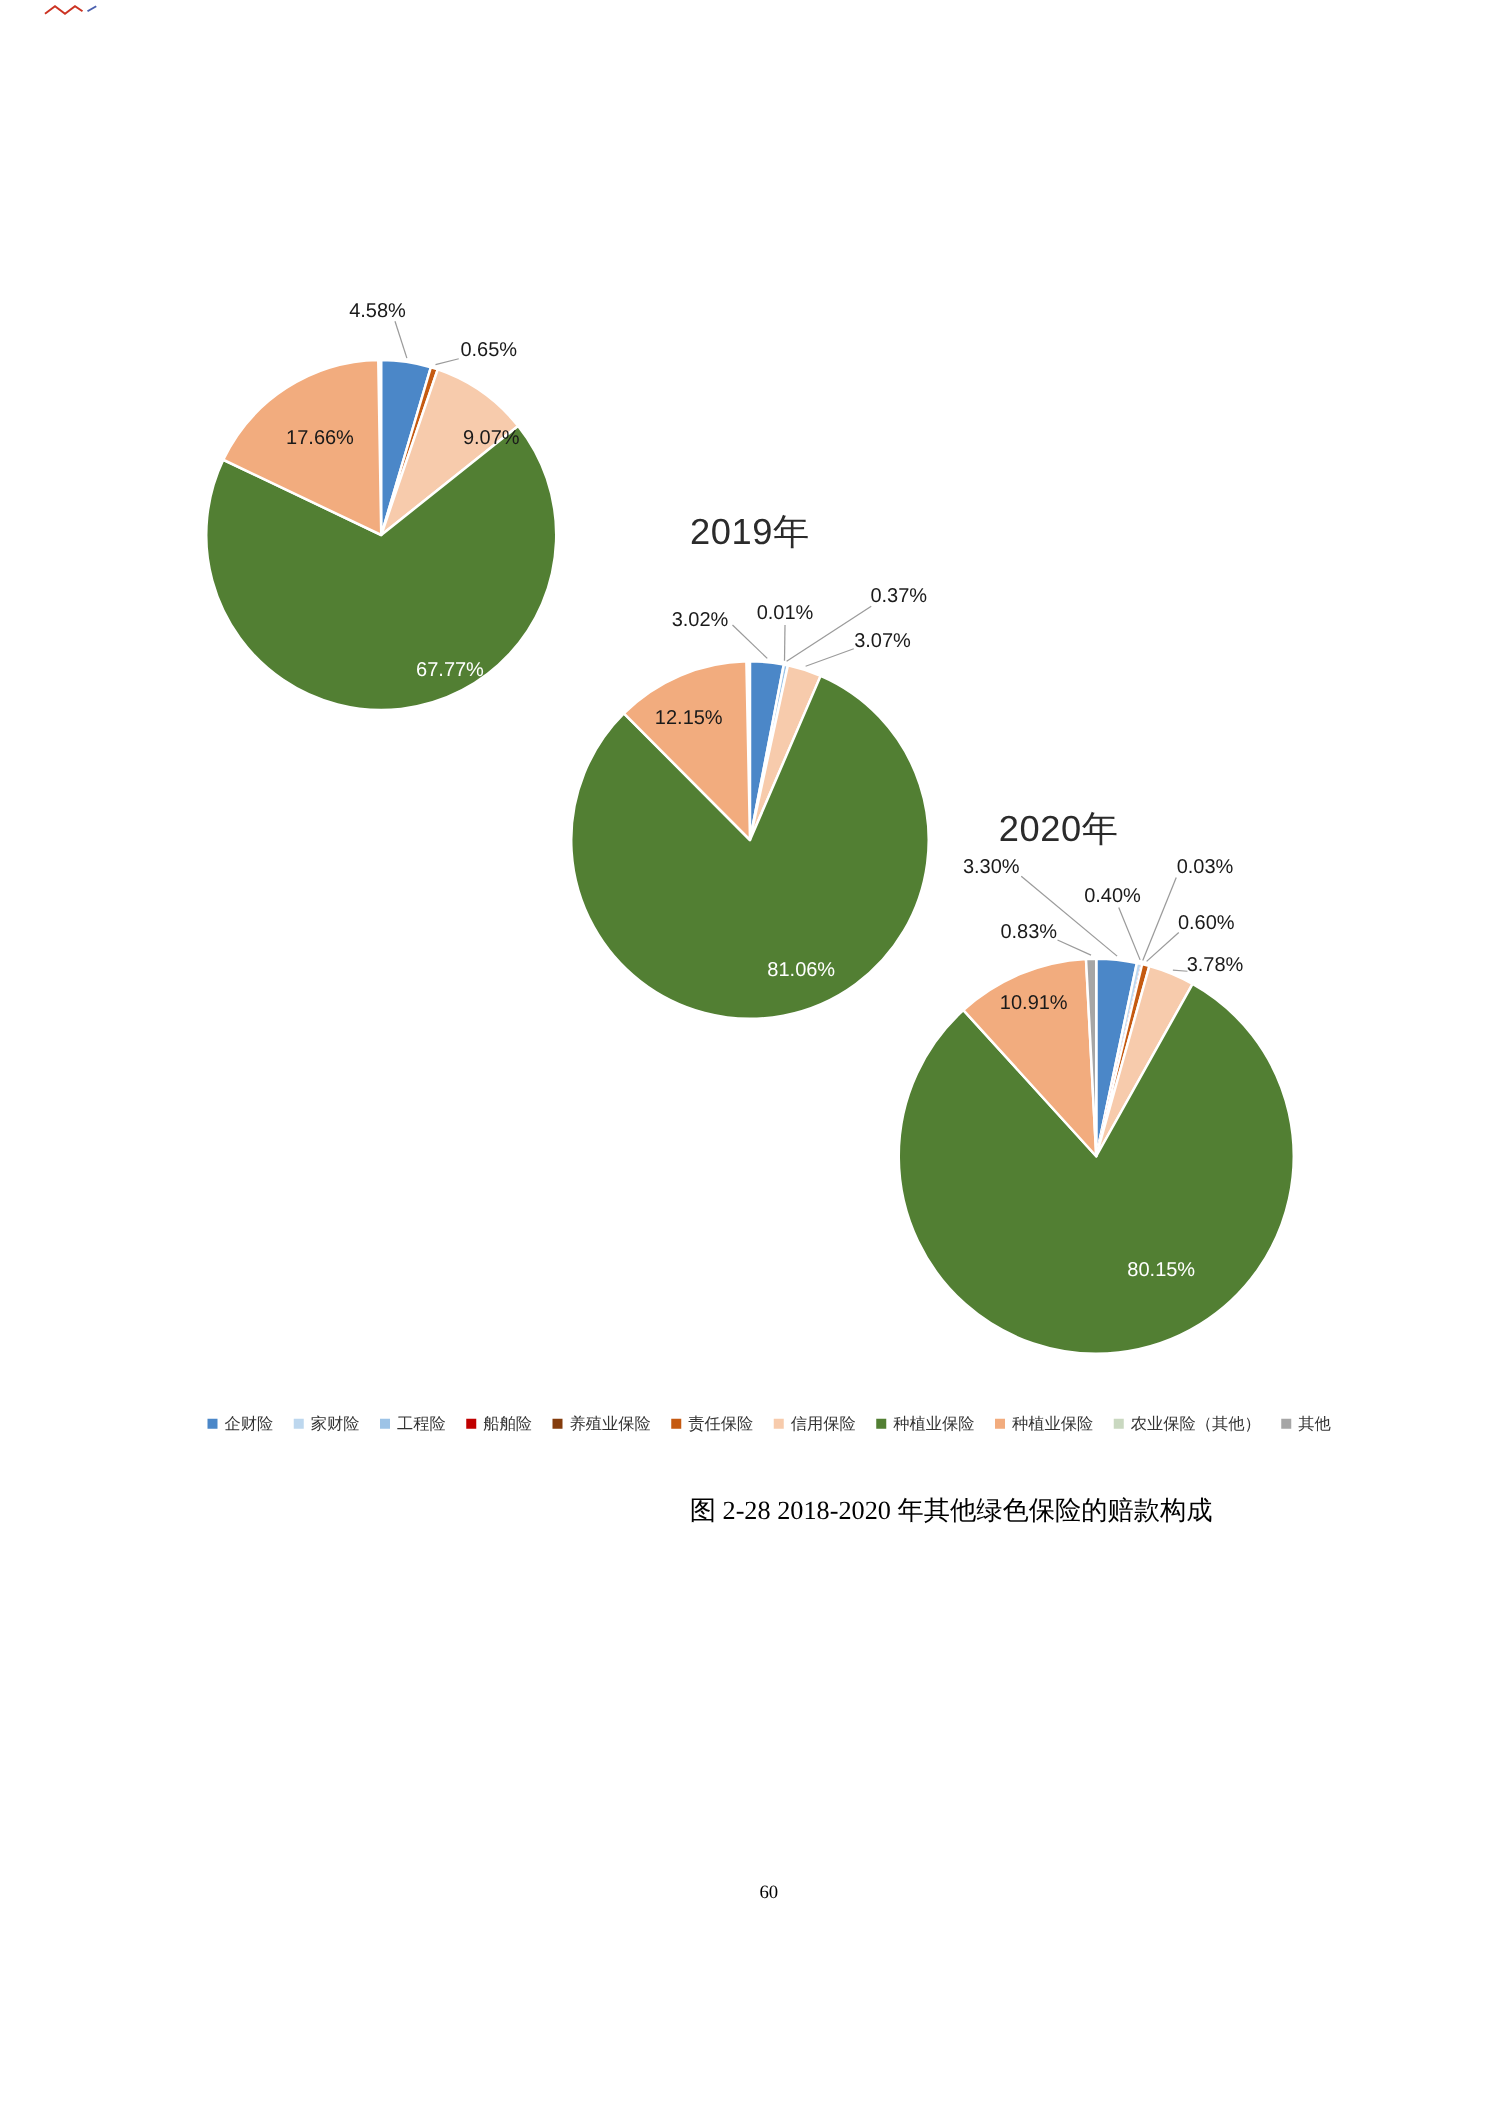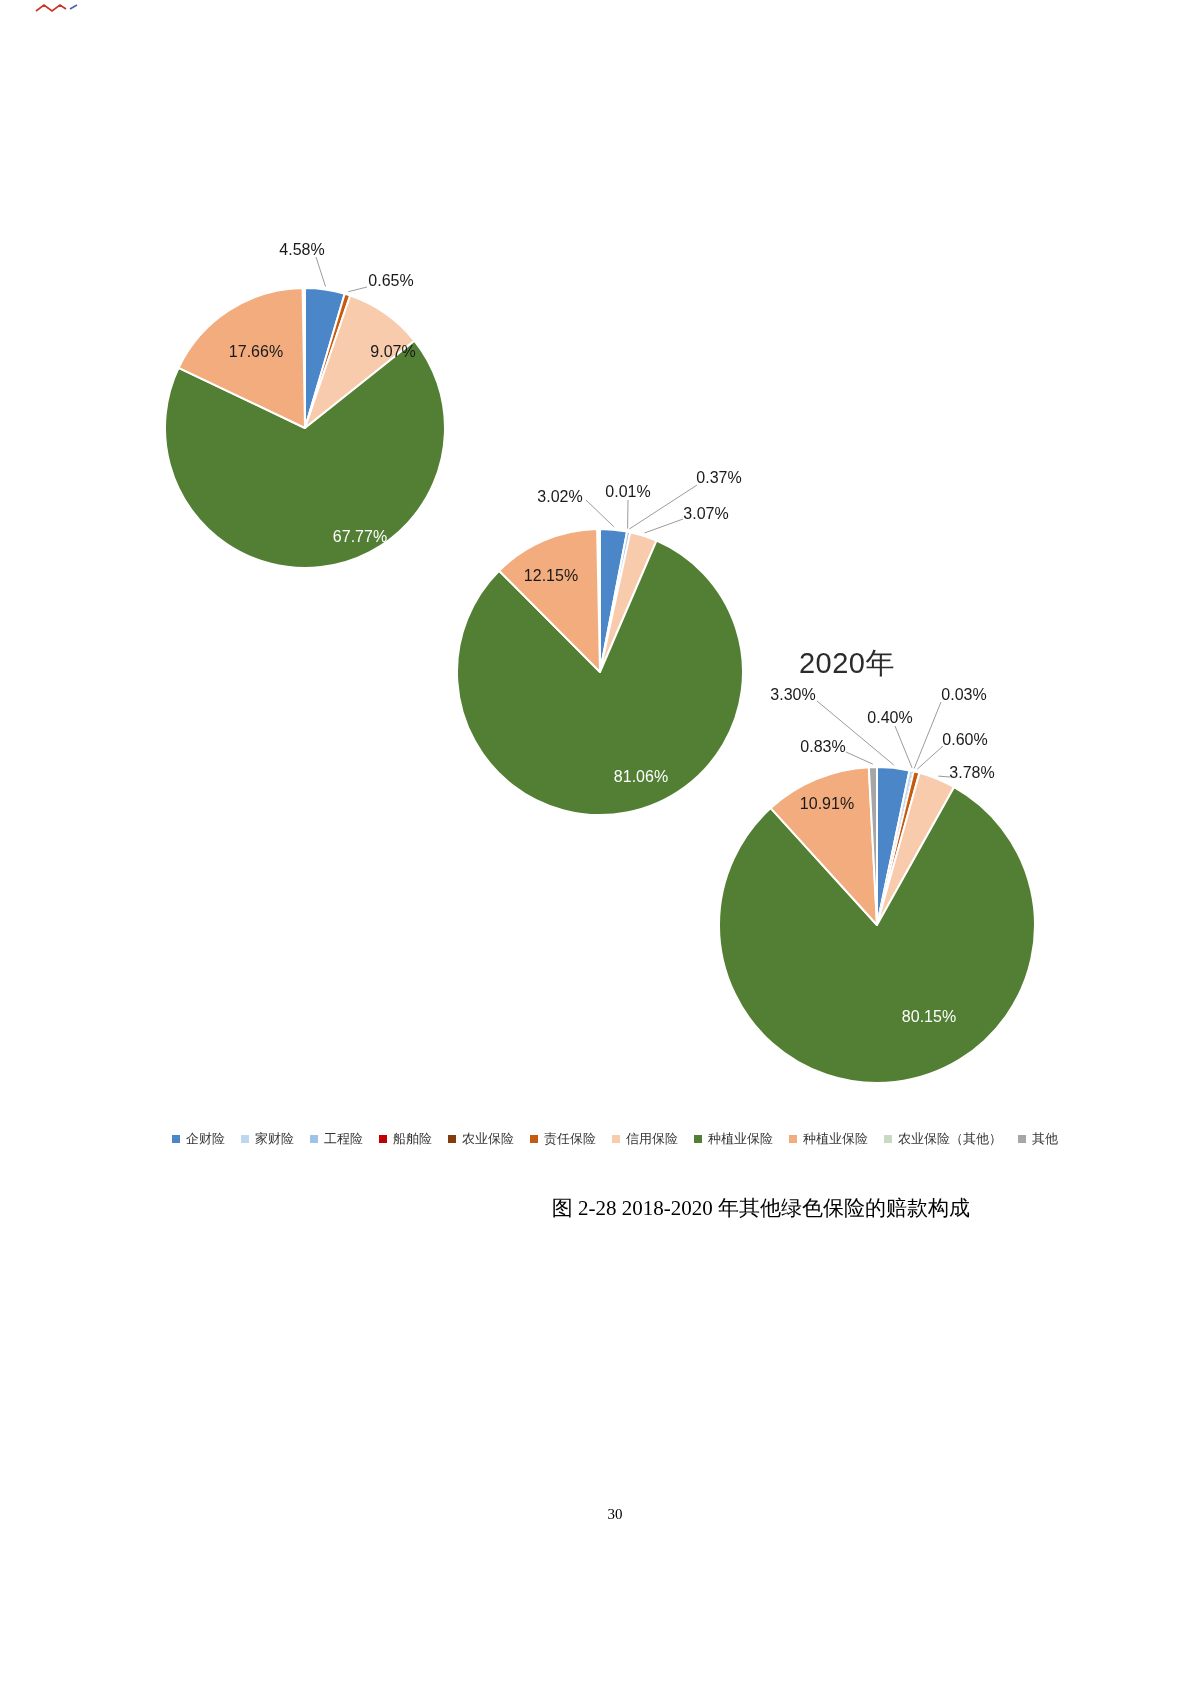--- a/index.html
+++ b/index.html
@@ -80,20 +80,21 @@
         <text x="965" y="739" text-anchor="middle" dominant-baseline="central" fill="#1a1a1a">0.60%</text>
         <polyline points="950,777 938.3,776.1" fill="none" stroke="#9b9b9b" stroke-width="1"></polyline>
         <text x="972" y="772" text-anchor="middle" dominant-baseline="central" fill="#1a1a1a">3.78%</text>
         <text x="929" y="1016" text-anchor="middle" dominant-baseline="central" fill="#ffffff">80.15%</text>
         <text x="827" y="803" text-anchor="middle" dominant-baseline="central" fill="#1a1a1a">10.91%</text>
         <polyline points="846,752 872.8,764.1" fill="none" stroke="#9b9b9b" stroke-width="1"></polyline>
         <text x="823" y="746" text-anchor="middle" dominant-baseline="central" fill="#1a1a1a">0.83%</text>
       </g>
     </svg>
 
+  <div class="chart-title" id="title-2019">2019年</div>
   <div class="chart-title" id="title-2020">2020年</div>
 
   <div class="legend" id="legend">
       <span class="legend-item">
         <span class="legend-swatch" style="background: rgb(75, 135, 200);"></span>
         <span class="legend-label">企财险</span>
       </span>
       <span class="legend-item">
         <span class="legend-swatch" style="background: rgb(189, 215, 238);"></span>
         <span class="legend-label">家财险</span>
@@ -101,21 +102,21 @@
       <span class="legend-item">
         <span class="legend-swatch" style="background: rgb(157, 195, 230);"></span>
         <span class="legend-label">工程险</span>
       </span>
       <span class="legend-item">
         <span class="legend-swatch" style="background: rgb(192, 0, 0);"></span>
         <span class="legend-label">船舶险</span>
       </span>
       <span class="legend-item">
         <span class="legend-swatch" style="background: rgb(132, 60, 12);"></span>
-        <span class="legend-label">农业保险</span>
+        <span class="legend-label">养殖业保险</span>
       </span>
       <span class="legend-item">
         <span class="legend-swatch" style="background: rgb(197, 90, 17);"></span>
         <span class="legend-label">责任保险</span>
       </span>
       <span class="legend-item">
         <span class="legend-swatch" style="background: rgb(247, 203, 172);"></span>
         <span class="legend-label">信用保险</span>
       </span>
       <span class="legend-item">
@@ -131,14 +132,14 @@
         <span class="legend-label">农业保险（其他）</span>
       </span>
       <span class="legend-item">
         <span class="legend-swatch" style="background: rgb(166, 166, 166);"></span>
         <span class="legend-label">其他</span>
       </span>
     </div>
 
   <div class="caption">图 2-28  2018-2020 年其他绿色保险的赔款构成</div>
 
-  <div class="page-number">30</div>
+  <div class="page-number">60</div>
 </div>
 
 </body></html>

